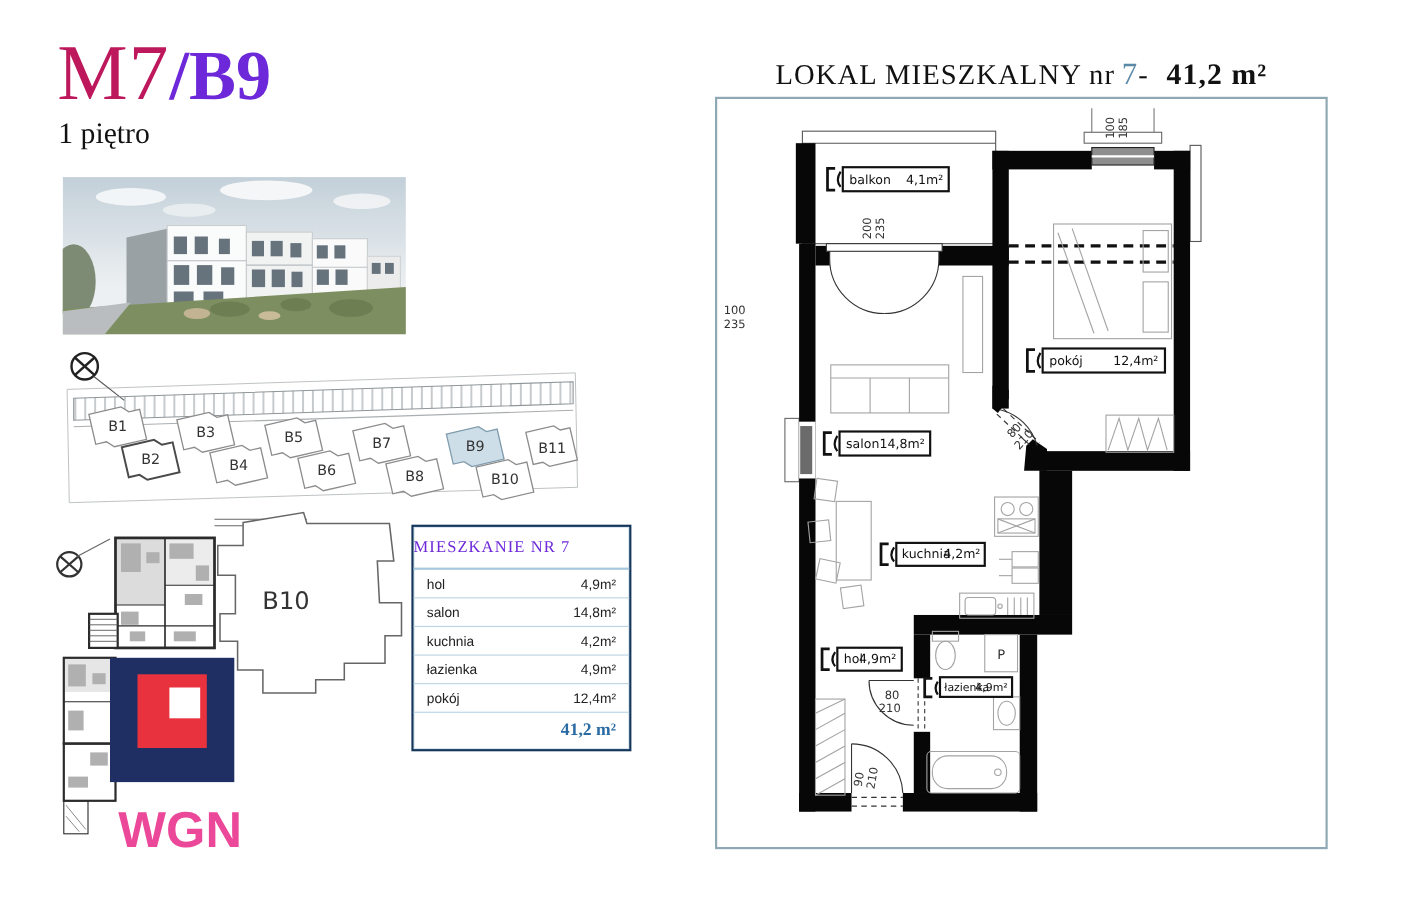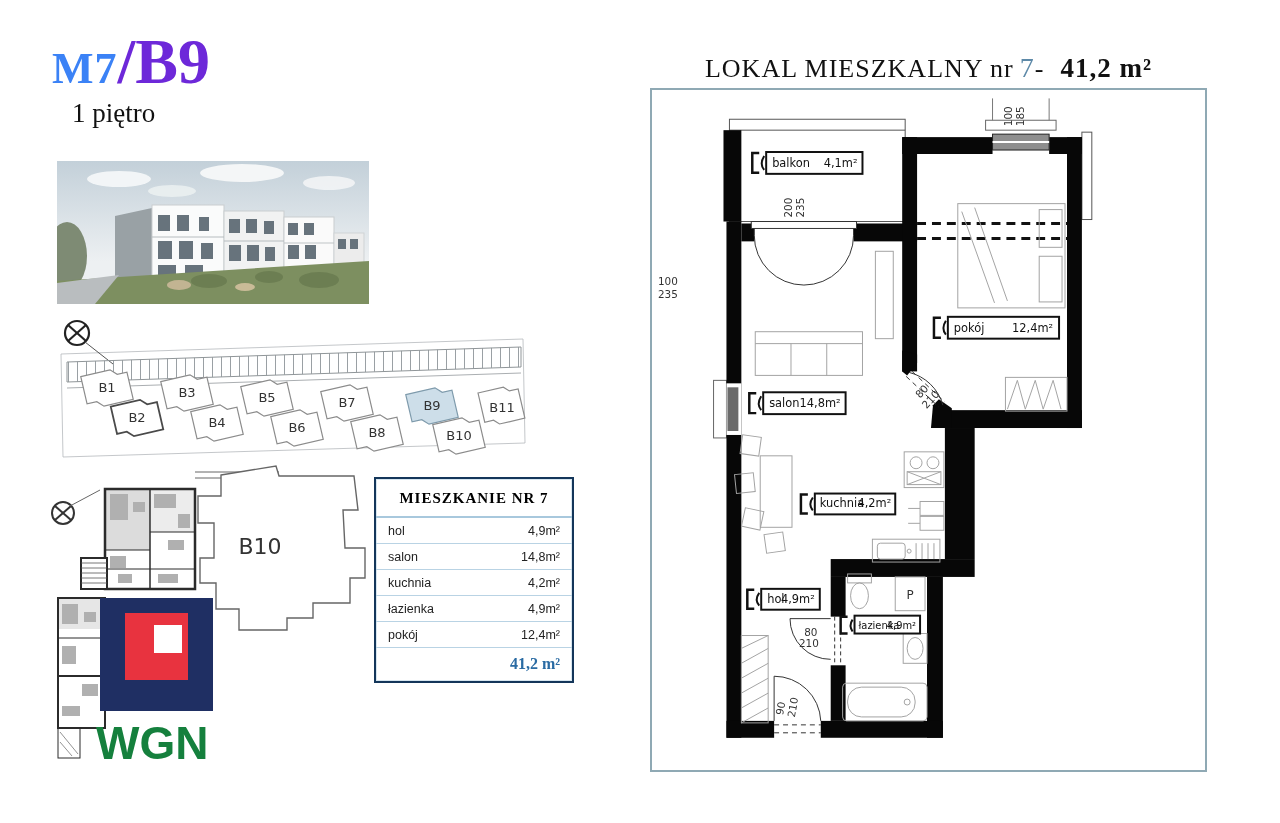--- a/index.html
+++ b/index.html
@@ -1,48 +1,48 @@
 <!DOCTYPE html>
 <html><head>
 <meta charset="utf-8">
 <style>
   html,body{margin:0;padding:0;background:#fff;}
   .page{position:relative;width:1280px;height:823px;background:#ffffff;overflow:hidden;
         font-family:"Liberation Sans",sans-serif;}
   .abs{position:absolute;}
   
   .unit-title{position:absolute;left:52px;top:30px;font-family:"Liberation Serif",serif;line-height:1;}
-  .unit-code{font-size:44px;font-weight:bold;color:#3b82f6;letter-spacing:1px;}
+  .unit-code{font-size:72px;font-weight:normal;color:#be185d;letter-spacing:1px;}
   .unit-bld{font-size:64px;font-weight:bold;color:#6d28d9;}
-  .unit-floor{font-size:27px;color:#111;margin-top:6px;margin-left:20px;}
+  .unit-floor{font-size:27px;color:#111;margin-top:6px;margin-left:1px;}
   
   .plan-header{position:absolute;left:650px;top:52px;width:557px;text-align:center;
       font-family:"Liberation Serif",serif;font-size:26px;color:#111;letter-spacing:1px;white-space:nowrap;}
   .plan-header .num{color:#5d89a8;font-size:28px;margin-left:6px;}
   .plan-header .sep{margin-right:16px;}
   .plan-header .tot{font-weight:bold;font-size:27px;}
   
   .plan-frame{position:absolute;left:650px;top:88px;width:553px;height:680px;
       border:2px solid #8fa9b4;background:#fff;}
   
   .sumtab{position:absolute;left:374px;top:477px;width:196px;background:#fff;
       border:2px solid #14365a;box-shadow:0 0 0 1px #d7e6f0 inset;}
-  .st-title{font-family:"Liberation Serif",serif;font-weight:bold;font-size:15px;color:#000000;
-      text-align:center;letter-spacing:1px;padding:11px 0 9px 0;border-bottom:2px solid #a8c8dd;}
+  .st-title{font-family:"Liberation Serif",serif;font-weight:normal;font-size:15px;color:#6d28d9;
+      letter-spacing:1px;padding:11px 0 9px 0;border-bottom:2px solid #a8c8dd;}
   .st-row{display:flex;justify-content:space-between;padding:6px 12px 5px 12px;
       border-bottom:1px solid #b9d3e4;font-size:12.5px;color:#222;}
   .st-total{text-align:right;padding:7px 12px 8px 0;font-family:"Liberation Serif",serif;
       font-weight:bold;font-size:16px;color:#2a6ba3;}
   
   .logo{position:absolute;left:100px;top:598px;width:120px;}
   .l-navy{width:113px;height:113px;background:#1f2f63;}
   .l-red{position:relative;left:25px;top:15px;width:63px;height:67px;background:#e8333f;}
   .l-white{position:relative;left:29px;top:12px;width:28px;height:28px;background:#fff;}
-  .l-text{margin-top:5px;margin-left:-4px;width:124px;text-align:left;
-      font-size:46px;font-weight:bold;color:#15803d;letter-spacing:0px;}
+  .l-text{margin-top:16px;margin-left:-4px;width:124px;text-align:right;
+      font-size:46px;font-weight:bold;color:#ec4899;letter-spacing:0px;}
   
   svg text{font-family:"DejaVu Sans",sans-serif;}
   .dim{font-size:10.5px;fill:#333;}
   .rl{font-size:11.5px;fill:#111;}
   .rl-s{font-size:10px;fill:#111;}
   .blabel{font-size:13px;fill:#333;}
 </style>
 </head>
 <body>
 

